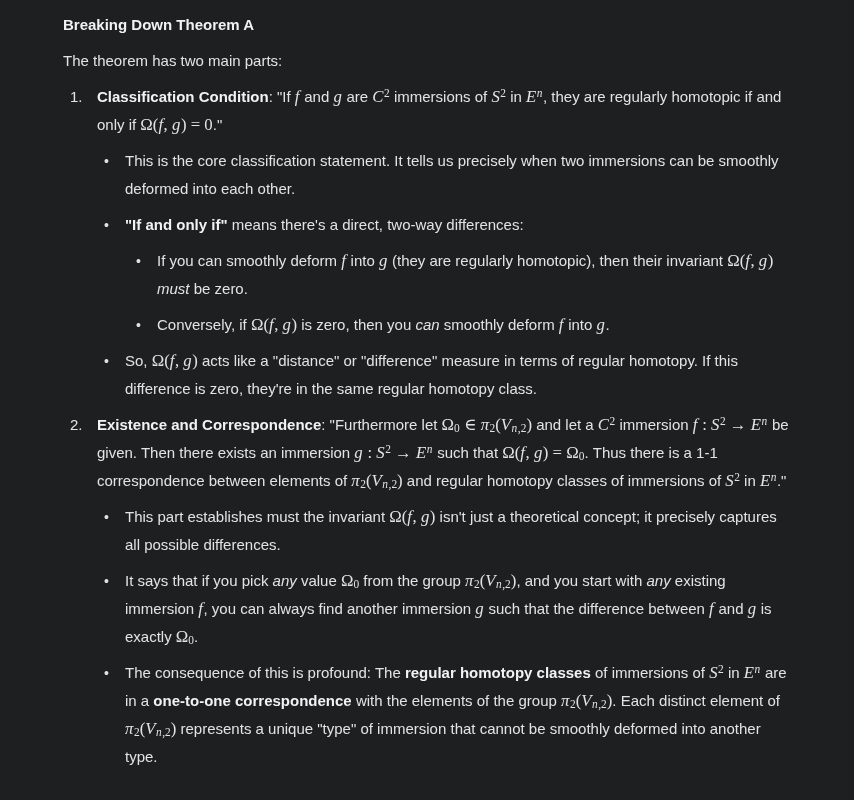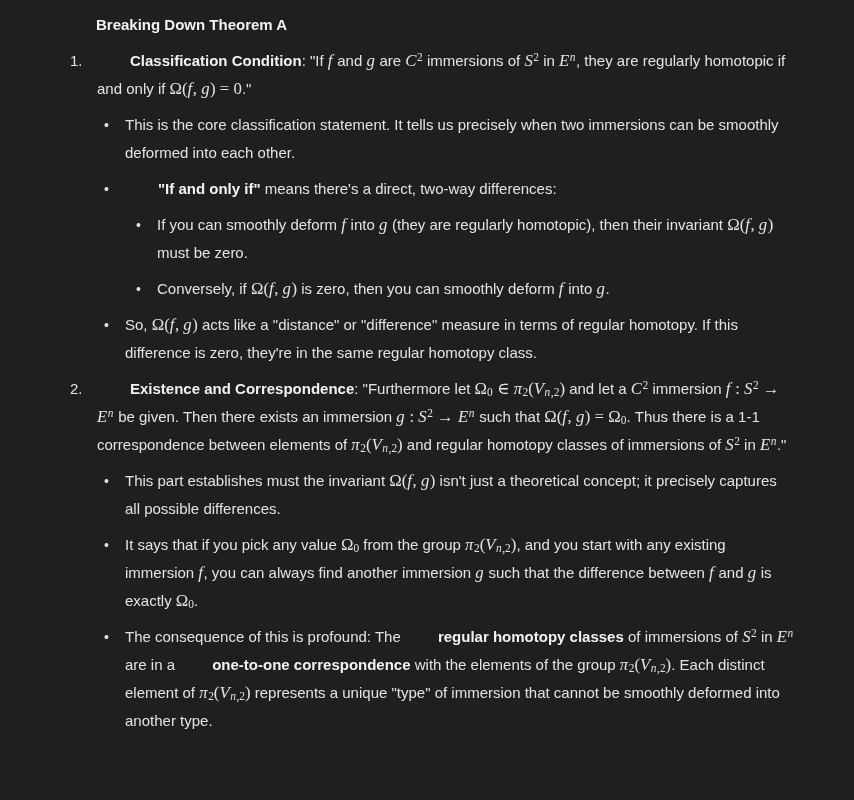--- a/index.html
+++ b/index.html
@@ -39,37 +39,38 @@
   }
   .bullet-item { margin-left: 34px; }
   .sub-bullet-item { margin-left: 66px; }
   .bullet-item .marker, .sub-bullet-item .marker {
     flex: 0 0 28px;
     box-sizing: border-box;
     padding-left: 7px;
     font-size: 14px;
   }
   .li-body { flex: 1 1 auto; min-width: 0; }
-  .bold { font-weight: 700; color: #f2f2f2; margin-left: 33px; }
-  .italic { }
+  .bold { font-weight: 700; color: #f2f2f2; }
+  .italic { font-style: italic; }
   .math {
     font-family: "Liberation Serif", "DejaVu Serif", serif;
     font-size: 1.12em;
   }
   .mit { font-style: italic; padding-right: 0.5px; }
   .mrm { font-style: normal; }
   .msup { font-size: 0.68em; line-height: 0; vertical-align: 0.48em; }
   .msub { font-size: 0.68em; line-height: 0; vertical-align: -0.18em; }
 </style>
 </head>
 <body>
 
 <main>
   <div id="doc-root">
       <div class="block heading"><span class="bold">Breaking Down Theorem A</span></div>
+      <div class="block"><span class="text">The theorem has two main parts:</span></div>
       <div class="block listrow numbered-item">
         <span class="marker">1.</span>
         <span class="li-body"><span class="bold">Classification Condition</span><span class="text">: "If </span><span class="math"><span class="mit">f</span></span><span class="text"> and </span><span class="math"><span class="mit">g</span></span><span class="text"> are </span><span class="math"><span class="mit">C</span><span class="msup"><span class="mrm">2</span></span></span><span class="text"> immersions of </span><span class="math"><span class="mit">S</span><span class="msup"><span class="mrm">2</span></span></span><span class="text"> in </span><span class="math"><span class="mit">E</span><span class="msup"><span class="mit">n</span></span></span><span class="text">, they are regularly homotopic if and only if </span><span class="math"><span class="mrm">Ω(</span><span class="mit">f</span><span class="mrm">, </span><span class="mit">g</span><span class="mrm">) = 0</span></span><span class="text">."</span></span>
       </div>
       <div class="block listrow bullet-item">
         <span class="marker">•</span>
         <span class="li-body"><span class="text">This is the core classification statement. It tells us precisely when two immersions can be smoothly deformed into each other.</span></span>
       </div>
       <div class="block listrow bullet-item">
         <span class="marker">•</span>

